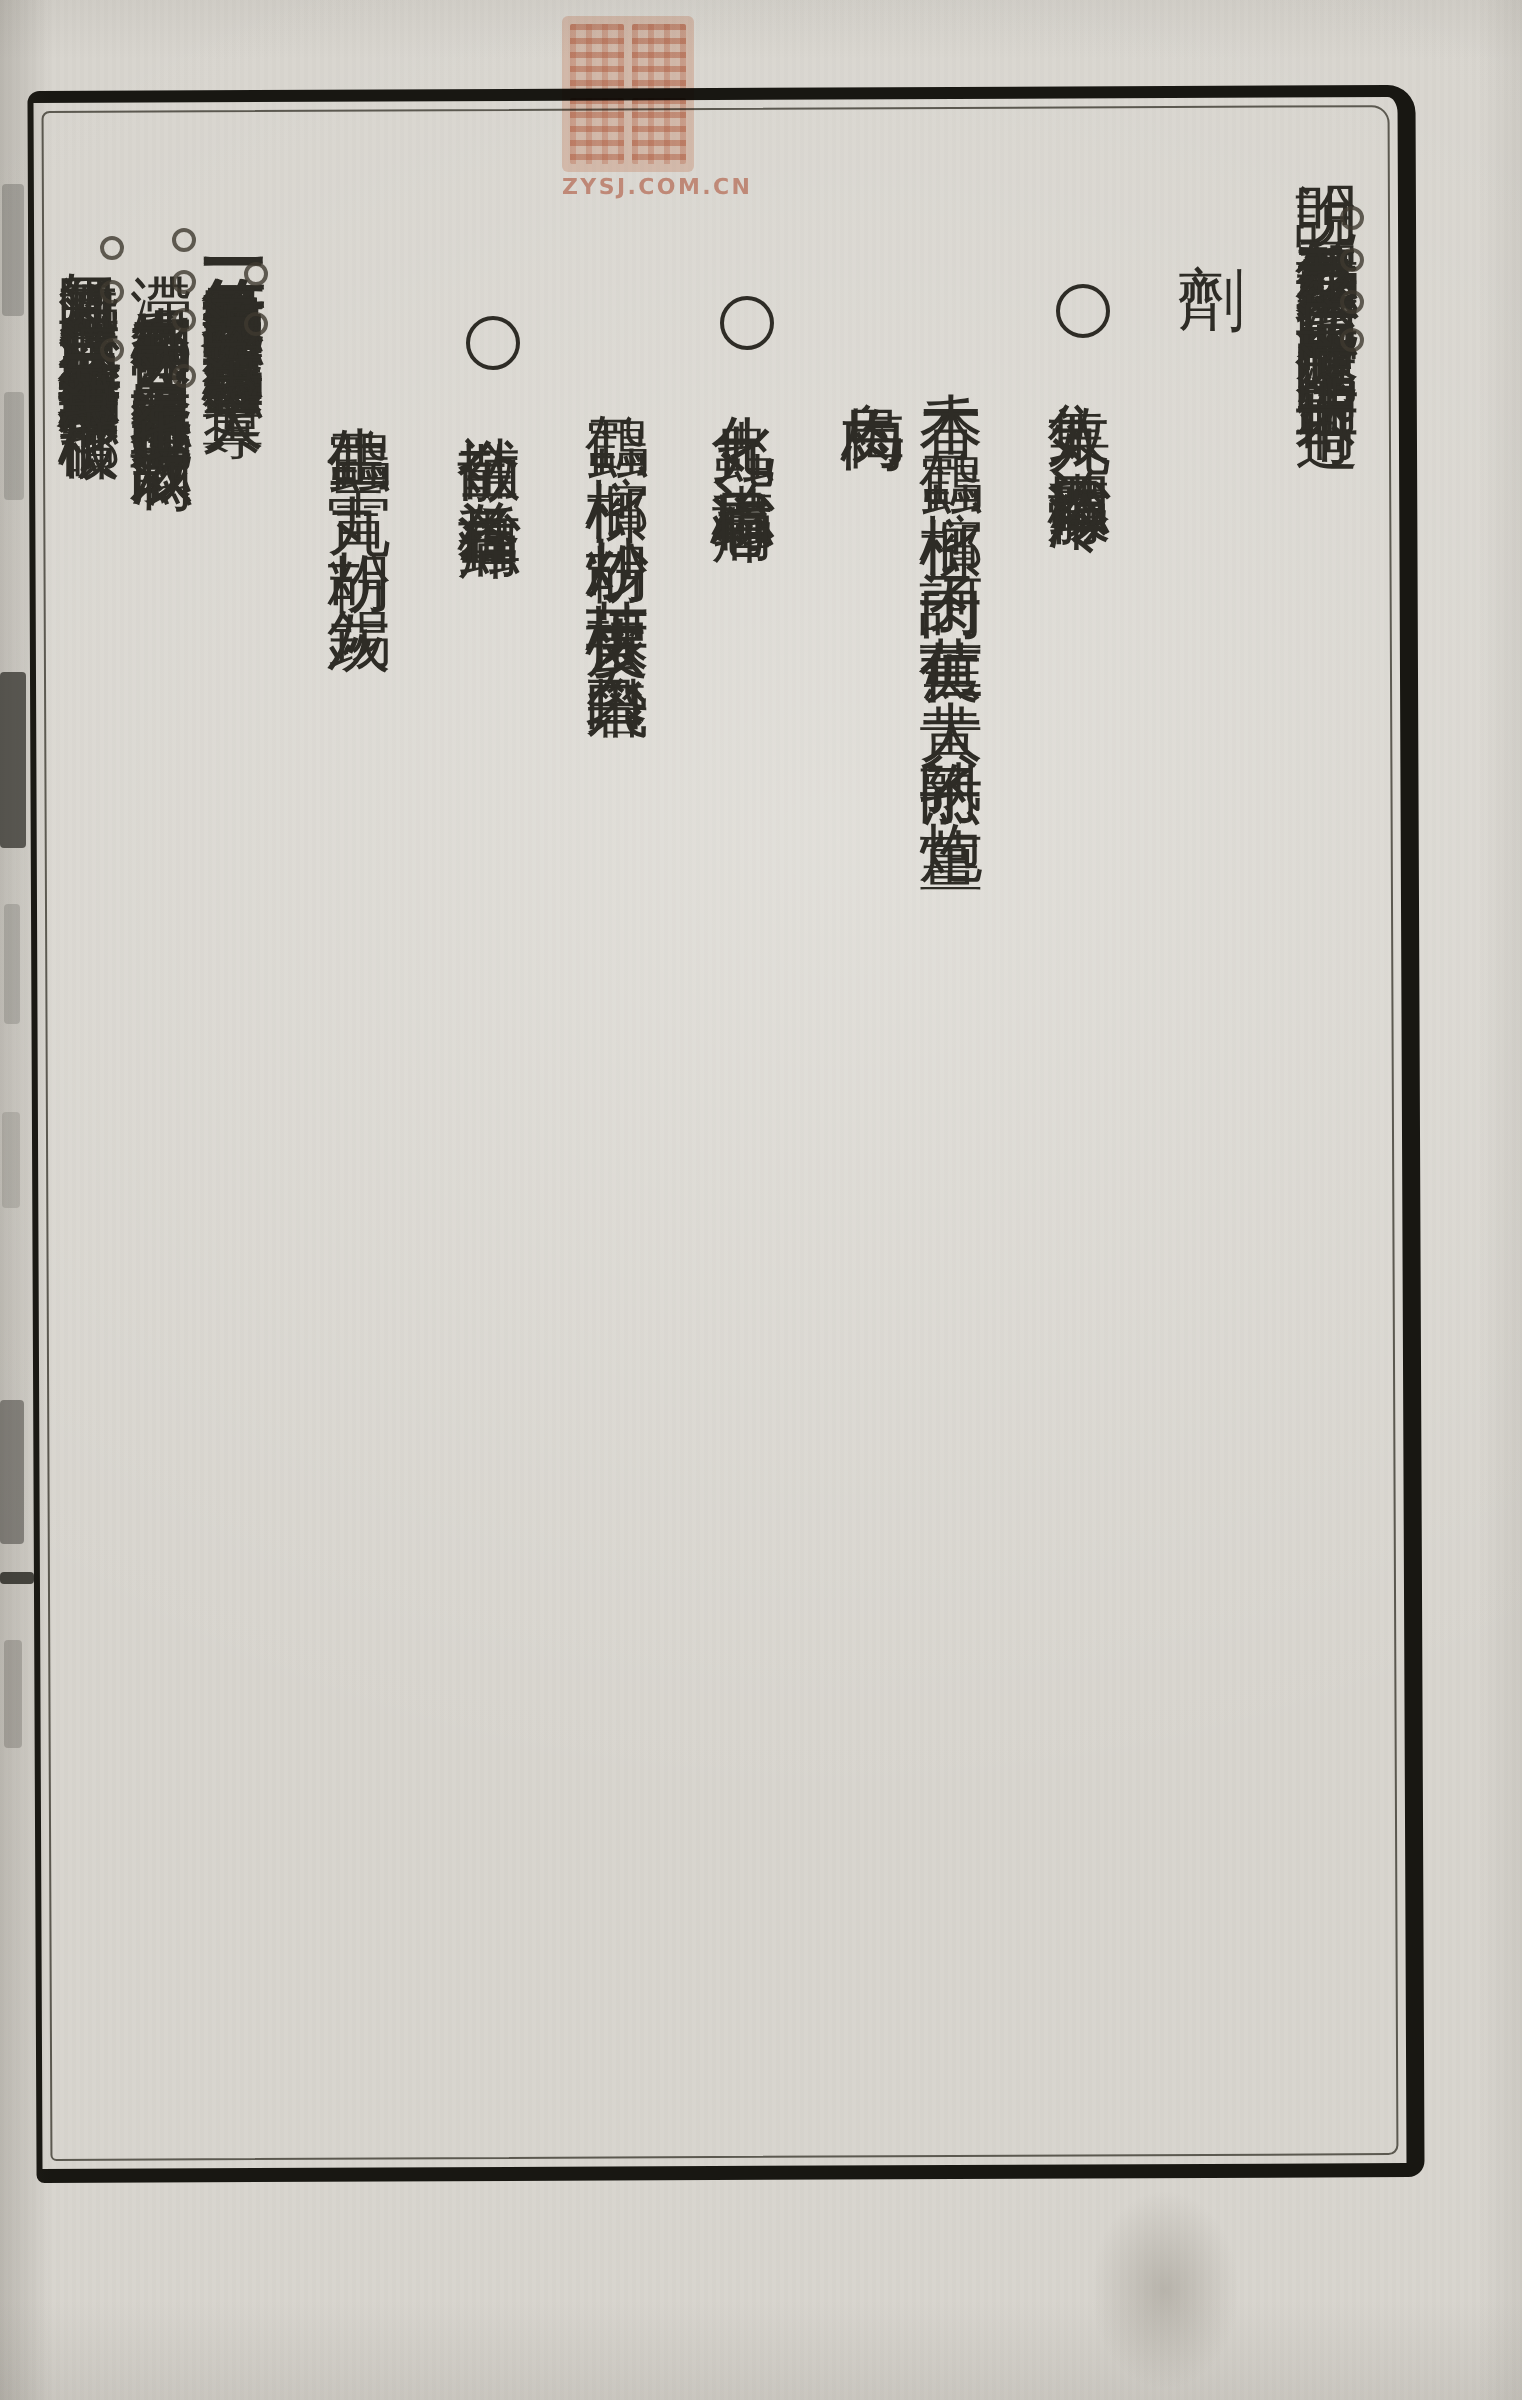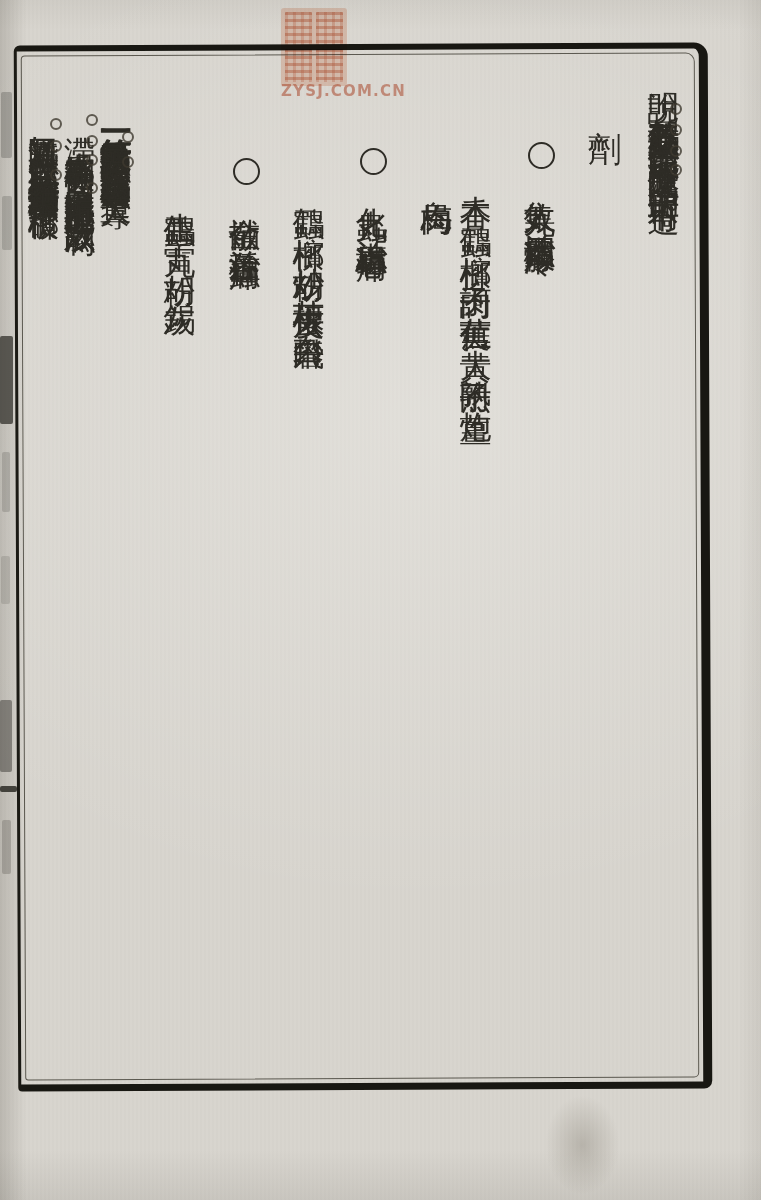--- a/index.html
+++ b/index.html
@@ -57,21 +57,21 @@
     display:grid; grid-template-columns:1fr 1fr; grid-template-rows:1fr 1fr; gap:4px; padding:4px; box-sizing:border-box;
   }
   .seal-glyph {
     background:
       repeating-linear-gradient(180deg, rgba(198,88,52,0.40) 0 3px, rgba(0,0,0,0) 3px 7px),
       repeating-linear-gradient(90deg, rgba(198,88,52,0.25) 0 3px, rgba(0,0,0,0) 3px 8px);
     border-radius:1px;
   }
   .stamp-letters {
     position:absolute; left:0; bottom:0; width:100%; text-align:center;
-    font-family:"DejaVu Sans",sans-serif; font-size:15px; font-weight:bold;
+    font-family:"DejaVu Sans",sans-serif; font-size:11px; font-weight:bold;
     color:rgba(198,85,55,0.55); letter-spacing:1.2px;
   }
 
   
   .frag { position:absolute; background:#2d2b26; z-index:2; border-radius:2px; }
 
   .stain {
     position:absolute; left:545px; top:1095px; width:75px; height:100px;
     background:radial-gradient(ellipse at center, rgba(118,112,100,0.33), rgba(118,112,100,0) 70%);
     pointer-events:none; z-index:1;

